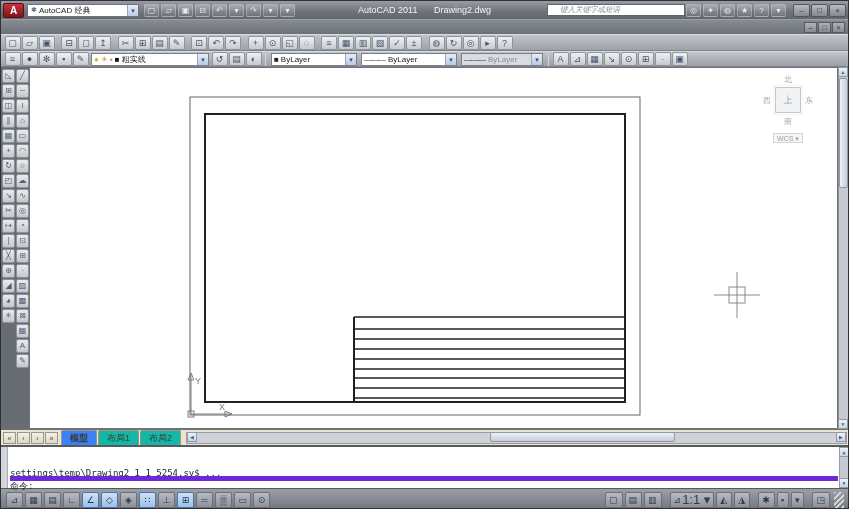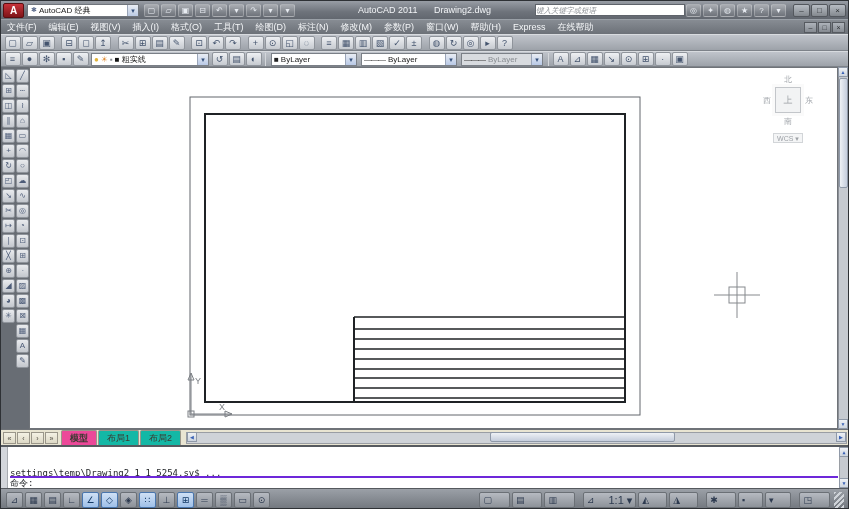--- a/index.html
+++ b/index.html
@@ -17,22 +17,22 @@
   .ws-combo .gear{color:#5b6b8c;margin-right:2px;font-size:7px;}
   .ws-combo .arr{margin-left:auto;width:11px;height:11px;background:linear-gradient(#e9edf4,#bccbe4);
     border-left:1px solid #9aa5b8;color:#34507c;font-size:7px;text-align:center;line-height:11px;}
   .qat{display:flex;align-items:center;}
   .tb-btn{width:15px;height:13px;margin:0 1px;border:1px solid rgba(255,255,255,.25);border-radius:2px;
     background:linear-gradient(rgba(255,255,255,.28),rgba(255,255,255,.05));
     color:#e8ecf2;font-size:8px;text-align:center;line-height:12px;cursor:default;}
   .title-center{position:absolute;left:0;right:0;text-align:center;font-size:9px;color:#f2f4f7;pointer-events:none;}
   .title-center .doc{margin-left:14px;}
   .tb-right{margin-left:auto;display:flex;align-items:center;}
-  .search{height:12px;width:150px;border:1px solid #5f646b;background:#fff;font-size:7.5px;
-    font-family:Liberation Serif, serif;color:#666;padding:0 0;font-style:italic;}
+  .search{height:12px;width:138px;border:1px solid #5f646b;background:#fff;font-size:7.5px;
+    font-family:Liberation Mono, monospace;color:#666;padding:0 12px;font-style:italic;}
   .search::placeholder{color:#8b8f94;font-style:italic;}
   .win-btns{display:flex;margin-left:5px;}
   .win-btn{width:17px;height:13px;margin-left:1px;border:1px solid #53575d;border-radius:2px;
     background:linear-gradient(#b7bcc3,#84898f);color:#2d3034;font-size:8px;text-align:center;line-height:11px;}
   
   .menubar{height:15px;flex:0 0 15px;display:flex;align-items:center;
     background:linear-gradient(#878c93,#6c7178);border-top:1px solid #9aa0a7;font-size:9px;color:#f4f6f8;}
   .menu-item{padding:0 6px;height:15px;line-height:15px;white-space:nowrap;}
   .doc-btns{margin-left:auto;display:flex;padding-right:3px;}
   .doc-btn{width:13px;height:11px;margin-left:1px;border:1px solid #565a60;background:linear-gradient(#aeb3ba,#868b92);
@@ -79,47 +79,47 @@
   .vscroll .down{bottom:0;}
   .vthumb{position:absolute;left:0;top:11px;height:110px;width:9px;background:linear-gradient(90deg,#eef1f5,#c5cddc);
     border:1px solid #8f99a8;border-radius:2px;}
   
   .tabrow{flex:0 0 16px;height:16px;display:flex;align-items:stretch;background:#e9e5d2;border-top:1px solid #6f7378;font-size:9px;}
   .tab-nav{display:flex;align-items:center;padding:0 2px;}
   .tn-btn{width:13px;height:12px;margin-right:1px;border:1px solid #9a968a;background:linear-gradient(#f4f1e4,#ddd9c6);
     color:#4d4a40;font-size:7px;text-align:center;line-height:11px;}
   .tab{padding:0 8px;border:1px solid #9a968a;border-bottom:none;background:#14b8a6;color:#3c3a33;
     line-height:14px;border-radius:2px 2px 0 0;margin-right:1px;}
-  .tab.active{background:#ec4899;font-weight:bold;}
+  .tab.active{background:#3b82f6;font-weight:bold;}
   .hscroll{flex:1;position:relative;background:#cfd3d8;border:1px solid #9a9ea4;margin:2px 1px 1px 4px;}
   .hscroll .left{position:absolute;left:0;top:-1px;}
   .hscroll .right{position:absolute;right:0;top:-1px;}
   .hthumb{position:absolute;left:46%;width:28%;top:-1px;height:10px;background:linear-gradient(#eef1f5,#c5cddc);
     border:1px solid #8f99a8;border-radius:2px;}
   
   .cmd{flex:0 0 43px;height:43px;background:#fff;border-top:2px solid #565a5f;position:relative;
     font-family:"DejaVu Sans Mono","Liberation Mono",monospace;font-size:9px;color:#25282b;}
   .cmd-grip{position:absolute;left:0;top:0;bottom:0;width:7px;background:#d3d6db;border-right:1px solid #a7abb0;}
   .cmd-hist{position:absolute;left:9px;top:1px;right:10px;line-height:10px;white-space:pre;}
-  .cmd-prompt{position:absolute;left:9px;right:10px;bottom:1px;height:11px;line-height:11px;border-top:2px solid #6d28d9;}
+  .cmd-prompt{position:absolute;left:9px;right:10px;bottom:1px;height:11px;line-height:11px;border-top:5px solid #6d28d9;}
   .cmd-scroll{position:absolute;right:0;top:0;bottom:0;width:9px;background:#c6cad0;border-left:1px solid #9a9ea4;}
   .cmd-scroll .up{position:absolute;top:0;left:-1px;}
   .cmd-scroll .down{position:absolute;bottom:0;left:-1px;}
   
   .statusbar{flex:0 0 22px;height:22px;display:flex;align-items:center;
     background:linear-gradient(#9ba0a7,#70757c);border-top:1px solid #55595e;padding:0 4px;}
   .coords{width:168px;height:16px;background:#898e95;border:1px solid #6b7076;color:#1f2225;
     font-size:8.5px;line-height:15px;padding-left:8px;margin-right:8px;}
   .sbtn{width:17px;height:16px;margin:0 1px;border:1px solid #6b7076;border-radius:2px;flex:0 0 17px;
     background:linear-gradient(#b6bac1,#8d9299);color:#2e3b50;font-size:9px;text-align:center;line-height:14px;
     display:flex;align-items:center;justify-content:center;}
   .sbtn.wide{width:auto;flex:0 0 auto;padding:0 3px;}
   .sbtn.active{background:linear-gradient(#cfe0f5,#9fc0e8);border-color:#4a76ad;color:#143a66;}
   .sbtn.gap{margin-left:7px;}
-  .sbtn .lbl{font-size:11px;margin-left:14px;}
+  .sbtn .lbl{font-size:13px;margin-left:1px;}
   .s-spacer{flex:1;}
   .grip{width:10px;height:16px;margin-left:3px;
     background:repeating-linear-gradient(135deg,#cfd3d8 0 2px,transparent 2px 4px);}
 </style>
 </head>
 <body>
 
 <div class="window">
 
   <div class="titlebar">
@@ -159,37 +159,20 @@
       <div class="win-btns">
 
       <div class="win-btn">–</div>
           <div class="win-btn">□</div>
           <div class="win-btn">×</div>
         </div>
     </div>
   </div>
 
   <div class="menubar">
-    <div style="display:flex">
-
-    <div class="menu-item">文件(F)</div>
-        <div class="menu-item">编辑(E)</div>
-        <div class="menu-item">视图(V)</div>
-        <div class="menu-item">插入(I)</div>
-        <div class="menu-item">格式(O)</div>
-        <div class="menu-item">工具(T)</div>
-        <div class="menu-item">绘图(D)</div>
-        <div class="menu-item">标注(N)</div>
-        <div class="menu-item">修改(M)</div>
-        <div class="menu-item">参数(P)</div>
-        <div class="menu-item">窗口(W)</div>
-        <div class="menu-item">帮助(H)</div>
-        <div class="menu-item">Express</div>
-        <div class="menu-item">在线帮助</div>
-      </div>
     <div class="doc-btns">
 
     <div class="doc-btn">–</div>
         <div class="doc-btn">□</div>
         <div class="doc-btn">×</div>
       </div>
   </div>
 
   <div class="toolbar toolbar1">
 

